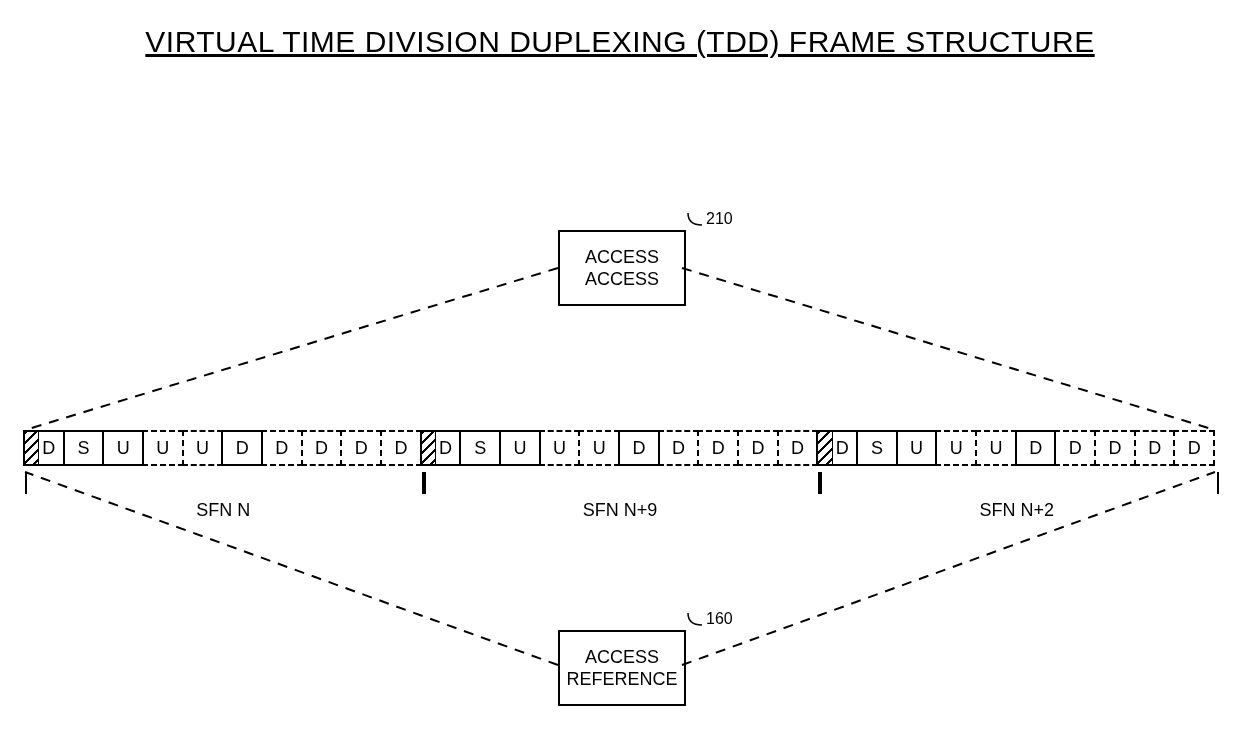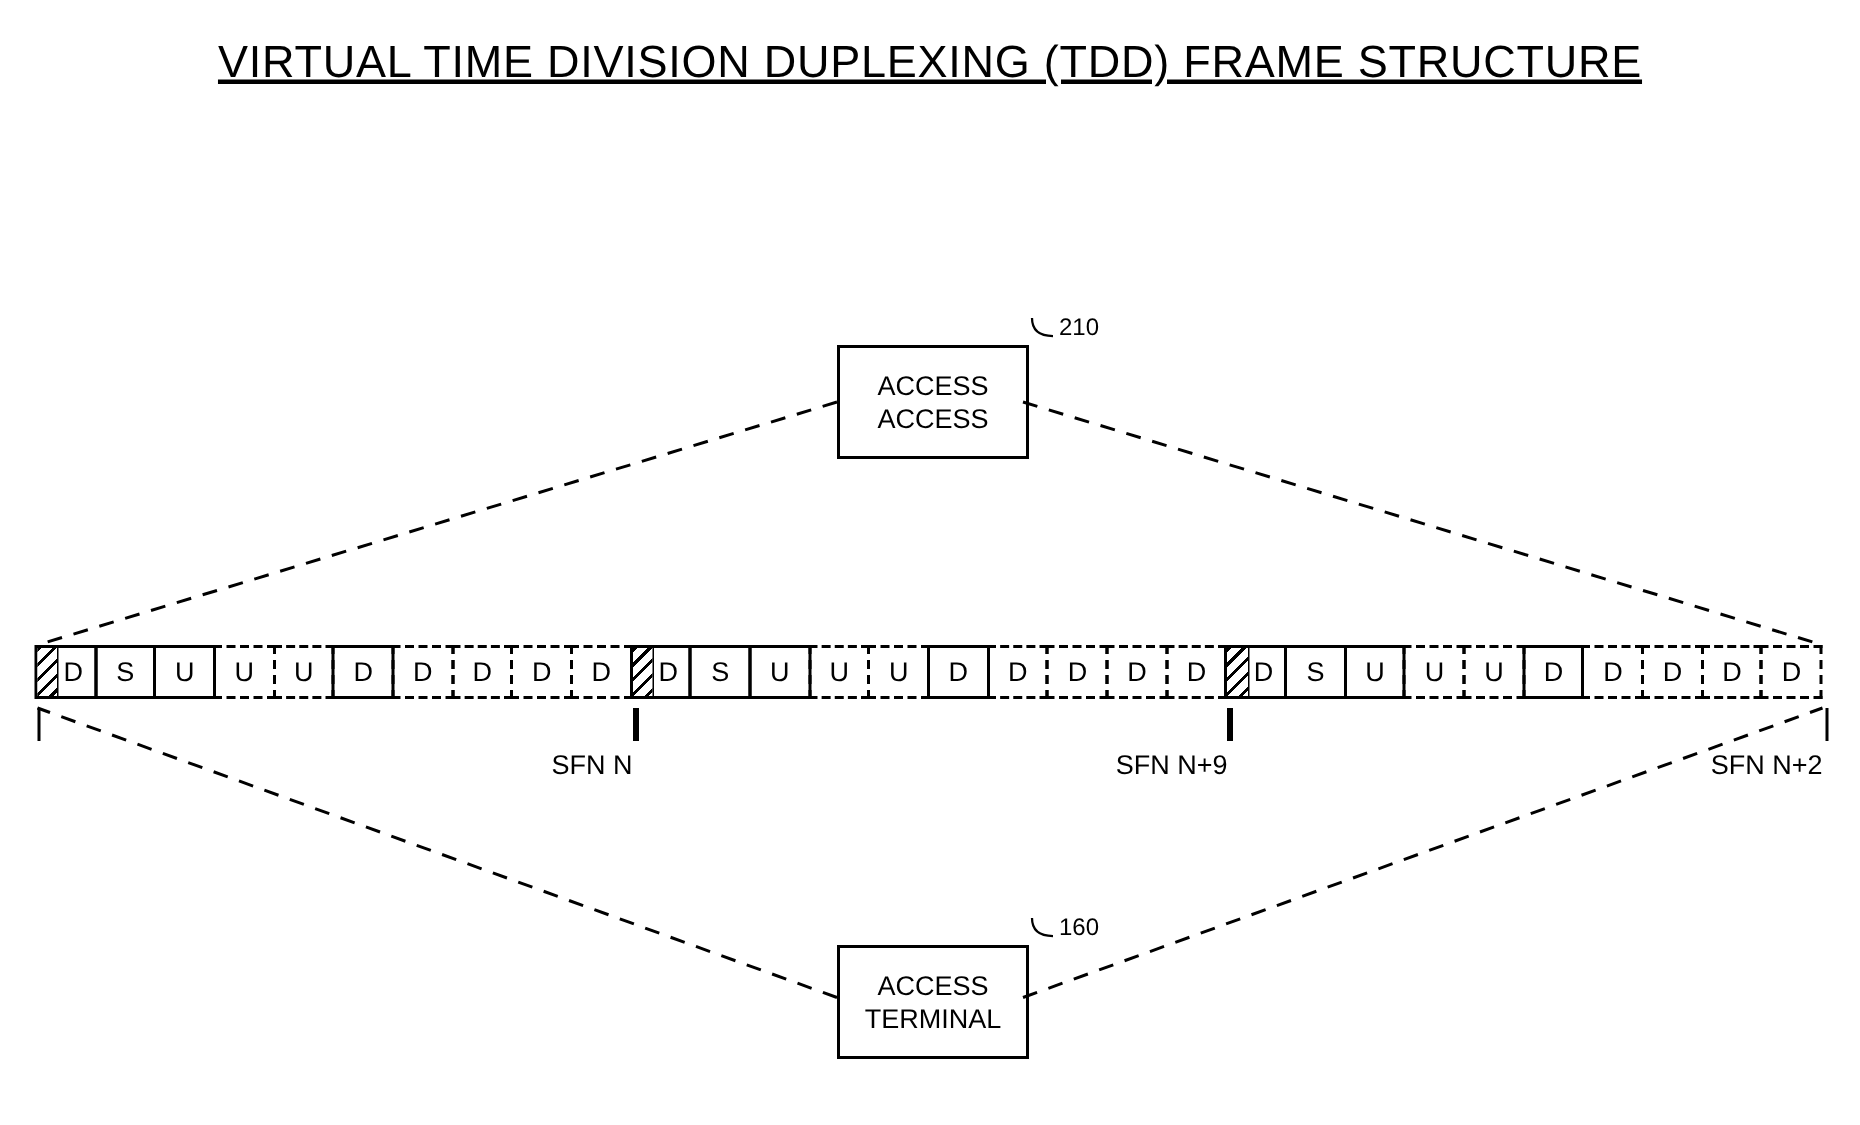--- a/index.html
+++ b/index.html
@@ -114,21 +114,21 @@
     position: absolute;
     top: 472px;
     border-left: 2px solid #000;
     border-right: 2px solid #000;
     height: 22px;
   }
   .sfn-label {
     position: absolute;
     top: 500px;
     font-size: 18px;
-    text-align: right;
+    text-align: center;
   }
 
   svg.lines {
     position: absolute;
     top: 0;
     left: 0;
   }
 </style>
 </head>
 <body>
@@ -143,21 +143,21 @@
     <div>ACCESS</div>
   </div>
   <div class="node-ref" style="left:686px; top:210px;">
     <svg class="ref-hook" width="20" height="18">
         <path d="M2 2 Q 2 14 16 14" fill="none" stroke="#000" stroke-width="1.5"></path>
       </svg><span>210</span>
   </div>
 
   <div class="node-box" style="left:558px; top:630px; width:124px; height:72px;">
     <div>ACCESS</div>
-    <div>TERMINAL</div>
+    <div>REFERENCE</div>
   </div>
   <div class="node-ref" style="left:686px; top:610px;">
     <svg class="ref-hook" width="20" height="18">
         <path d="M2 2 Q 2 14 16 14" fill="none" stroke="#000" stroke-width="1.5"></path>
       </svg><span>160</span>
   </div>
 
   <svg class="lines" width="1240" height="750">
     <g stroke="#000" stroke-width="2" stroke-dasharray="10 8" fill="none">
       <line x1="558" y1="268" x2="25" y2="430"></line>

